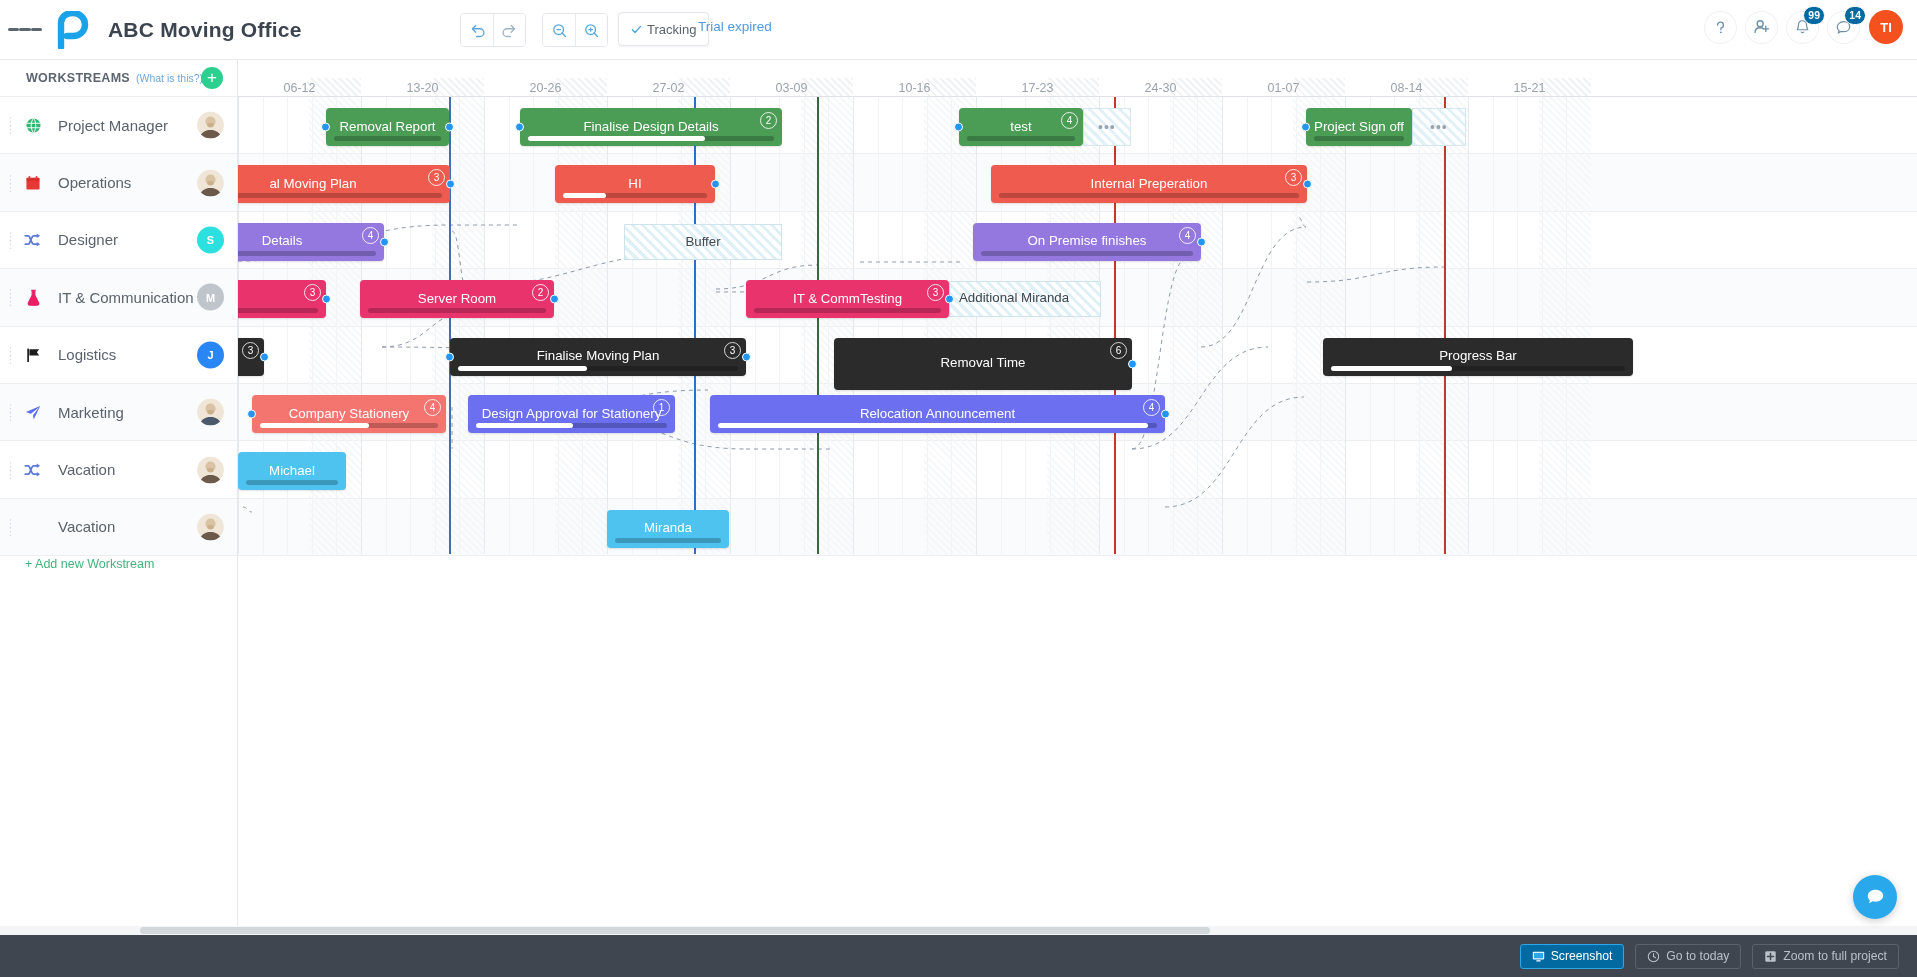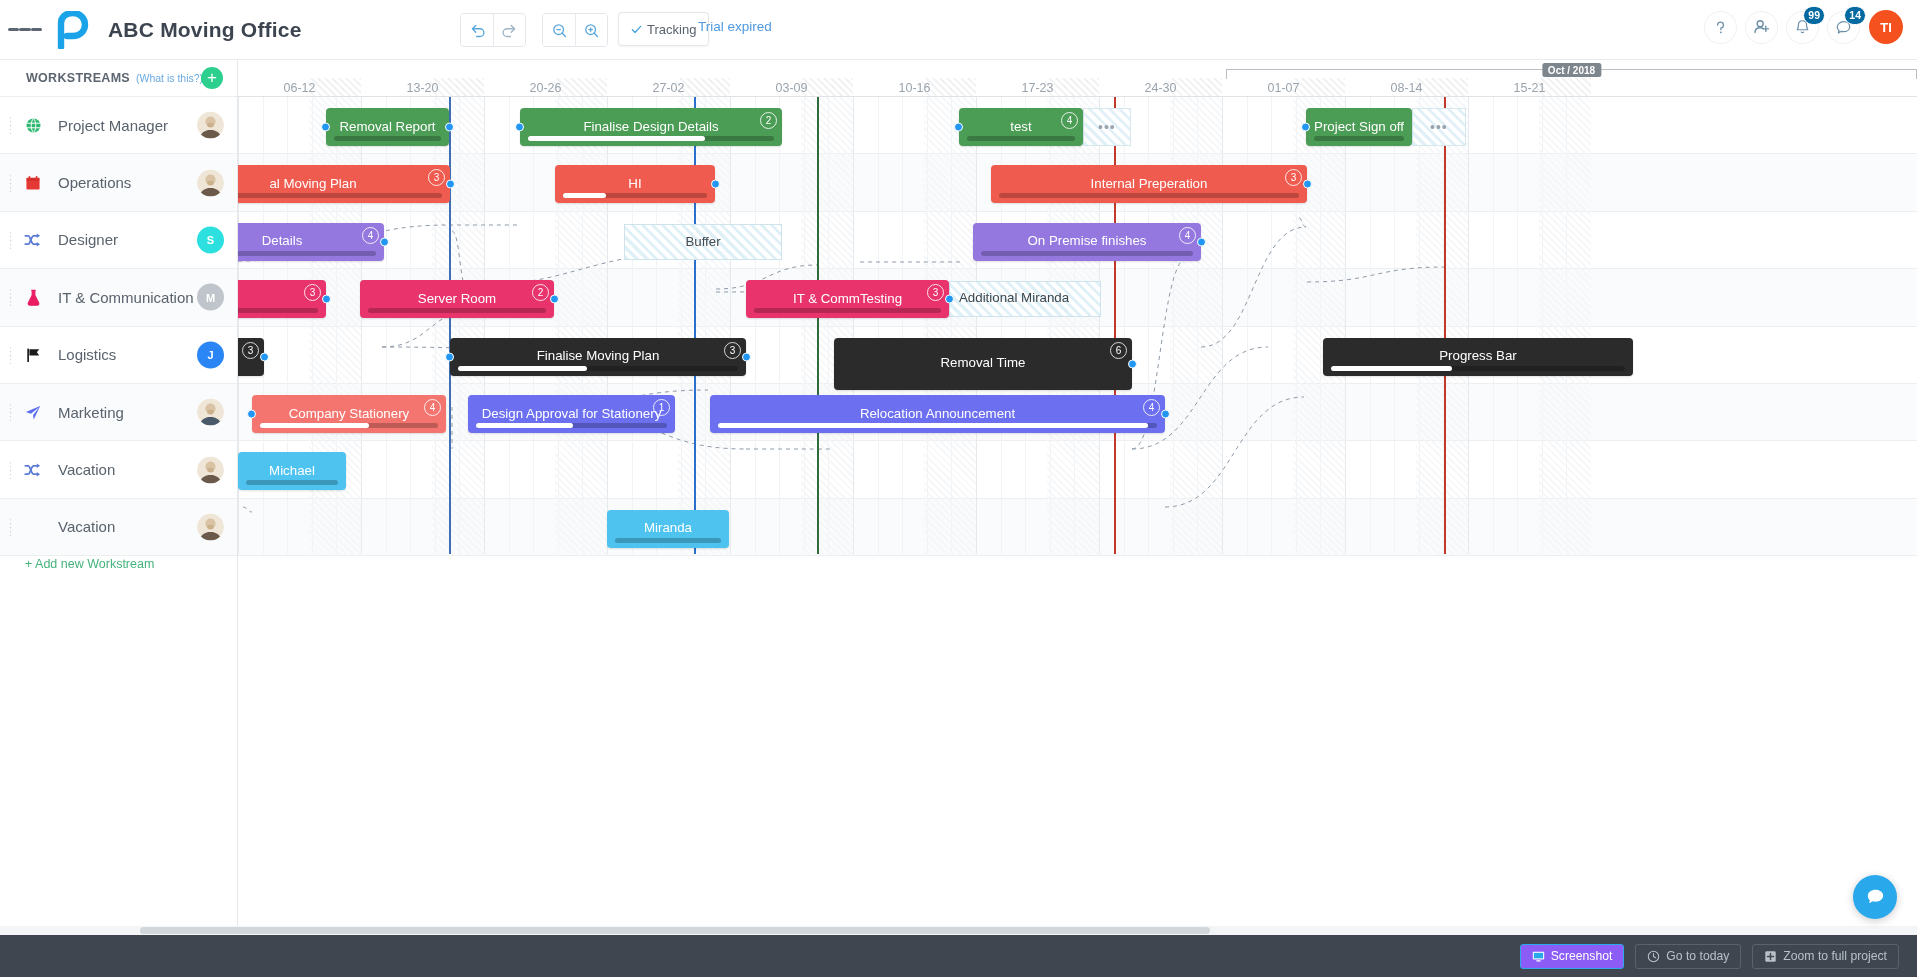--- a/index.html
+++ b/index.html
@@ -182,21 +182,21 @@
   #bottombar {
     position:absolute; left:0; bottom:0; width:1917px; height:42px;
     background:#3f4650; display:flex; align-items:center; justify-content:flex-end;
     padding-right:18px; gap:11px; z-index:50;
   }
   .bb-btn {
     height:25px; padding:0 11px; border-radius:3px; border:1px solid #5b626c;
     display:flex; align-items:center; gap:6px; font-size:12.2px; color:#b9c0c8; cursor:pointer;
     background:transparent;
   }
-  .bb-btn.active { background:#8b5cf6; border-color:#29a8ec; color:#fff; }
+  .bb-btn.active { background:#0369a1; border-color:#29a8ec; color:#fff; }
   #chat-bubble {
     position:absolute; right:20px; bottom:58px; width:44px; height:44px; border-radius:50%;
     background:#29a8ec; display:flex; align-items:center; justify-content:center;
     box-shadow:0 2px 8px rgba(0,0,0,.2); cursor:pointer; z-index:55;
   }
   #page-scrollbar{
     position:absolute; left:0; bottom:42px; width:1917px; height:9px; background:#f3f5f7; z-index:45;
   }
   #page-scrollbar .thumb{ position:absolute; left:140px; top:1px; width:1070px; height:7px; background:#d2d7dc; border-radius:4px;}
 </style>
@@ -421,24 +421,20 @@
     <path d="M2.4 27 c1.3-6 5.6-8.6 11.1-8.6 c5.5 0 9.8 2.6 11.1 8.6z" fill="#6b5a4a"></path>
     <ellipse cx="13.5" cy="13.6" rx="3.4" ry="2.4" fill="#cbb08c"></ellipse>
   </svg>
         </div>
       </div>
     </div>
   <div id="add-ws">+ Add new Workstream</div>
 </div>
 
 <div id="tl-header">
-    <div class="month-seg" style="left: 988px; width: 691px;">
-      <div class="bracket"></div>
-                   <div class="lbl">Oct / 2018</div>
-    </div>
     <div class="wk-stripe" style="left: 68.88px; width: 54.12px;"></div>
     <div class="wk-tick" style="left: 0px; width: 123px;">06-12</div>
     <div class="wk-stripe" style="left: 191.88px; width: 54.12px;"></div>
     <div class="wk-tick" style="left: 123px; width: 123px;">13-20</div>
     <div class="wk-stripe" style="left: 314.88px; width: 54.12px;"></div>
     <div class="wk-tick" style="left: 246px; width: 123px;">20-26</div>
     <div class="wk-stripe" style="left: 437.88px; width: 54.12px;"></div>
     <div class="wk-tick" style="left: 369px; width: 123px;">27-02</div>
     <div class="wk-stripe" style="left: 560.88px; width: 54.12px;"></div>
     <div class="wk-tick" style="left: 492px; width: 123px;">03-09</div>

